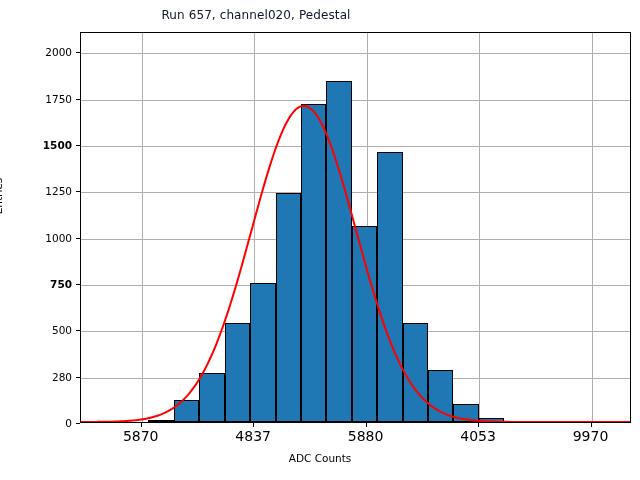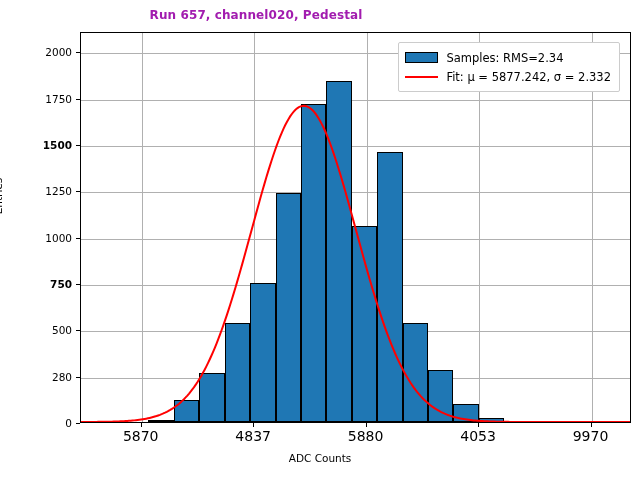--- a/index.html
+++ b/index.html
@@ -19,23 +19,22 @@
     height: 480px;
     background: #ffffff;
   }
   #chart-title {
     position: absolute;
     left: 0;
     top: 8px;
     width: 512px;
     text-align: center;
     font-size: 12px;
-    color: #a21caf;
+    color: #0f172a;
     letter-spacing: 0.1px;
-    font-weight: bold;
   }
   #plot-area {
     position: absolute;
     left: 80px;
     top: 32px;
     width: 551px;
     height: 391px;
     border: 1px solid #000000;
     box-sizing: border-box;
     background: #ffffff;
@@ -206,30 +205,20 @@
         <div class="bar" style="left: 296.191px; width: 25.4135px; height: 269.623px;"></div>
         <div class="bar" style="left: 321.604px; width: 25.4135px; height: 99.1398px;"></div>
         <div class="bar" style="left: 347.018px; width: 25.4135px; height: 51.8863px;"></div>
         <div class="bar" style="left: 372.431px; width: 25.4135px; height: 17.6043px;"></div>
         <div class="bar" style="left: 397.844px; width: 25.4135px; height: 3.70616px;"></div>
       </div>
     <svg id="fit-layer" viewBox="0 0 551 391" preserveAspectRatio="none">
       <path id="fit-path" fill="none" stroke="#ff0000" stroke-width="2" d="M0.00,390.96 L1.72,390.96 L3.44,390.95 L5.17,390.95 L6.89,390.94 L8.61,390.93 L10.33,390.92 L12.05,390.91 L13.78,390.89 L15.50,390.88 L17.22,390.86 L18.94,390.84 L20.66,390.82 L22.38,390.80 L24.11,390.77 L25.83,390.74 L27.55,390.71 L29.27,390.67 L30.99,390.63 L32.72,390.58 L34.44,390.52 L36.16,390.46 L37.88,390.40 L39.60,390.32 L41.32,390.24 L43.05,390.15 L44.77,390.05 L46.49,389.94 L48.21,389.81 L49.93,389.68 L51.66,389.53 L53.38,389.36 L55.10,389.18 L56.82,388.97 L58.54,388.75 L60.27,388.51 L61.99,388.24 L63.71,387.95 L65.43,387.63 L67.15,387.28 L68.88,386.90 L70.60,386.49 L72.32,386.04 L74.04,385.55 L75.76,385.02 L77.48,384.44 L79.21,383.82 L80.93,383.14 L82.65,382.41 L84.37,381.62 L86.09,380.78 L87.82,379.86 L89.54,378.88 L91.26,377.83 L92.98,376.70 L94.70,375.49 L96.43,374.19 L98.15,372.81 L99.87,371.34 L101.59,369.76 L103.31,368.09 L105.03,366.31 L106.76,364.42 L108.48,362.42 L110.20,360.30 L111.92,358.06 L113.64,355.70 L115.37,353.20 L117.09,350.58 L118.81,347.81 L120.53,344.91 L122.25,341.86 L123.97,338.67 L125.70,335.34 L127.42,331.85 L129.14,328.21 L130.86,324.43 L132.58,320.49 L134.31,316.39 L136.03,312.14 L137.75,307.75 L139.47,303.20 L141.19,298.50 L142.92,293.66 L144.64,288.67 L146.36,283.54 L148.08,278.28 L149.80,272.89 L151.53,267.37 L153.25,261.73 L154.97,255.99 L156.69,250.14 L158.41,244.19 L160.13,238.16 L161.86,232.05 L163.58,225.88 L165.30,219.65 L167.02,213.37 L168.74,207.07 L170.47,200.75 L172.19,194.42 L173.91,188.10 L175.63,181.80 L177.35,175.54 L179.07,169.34 L180.80,163.19 L182.52,157.13 L184.24,151.17 L185.96,145.32 L187.68,139.60 L189.41,134.03 L191.13,128.61 L192.85,123.37 L194.57,118.31 L196.29,113.46 L198.02,108.83 L199.74,104.43 L201.46,100.28 L203.18,96.38 L204.90,92.75 L206.63,89.40 L208.35,86.35 L210.07,83.59 L211.79,81.14 L213.51,79.01 L215.23,77.21 L216.96,75.73 L218.68,74.59 L220.40,73.79 L222.12,73.32 L223.84,73.20 L225.57,73.42 L227.29,73.98 L229.01,74.89 L230.73,76.13 L232.45,77.70 L234.18,79.60 L235.90,81.82 L237.62,84.36 L239.34,87.20 L241.06,90.35 L242.78,93.78 L244.51,97.48 L246.23,101.46 L247.95,105.68 L249.67,110.15 L251.39,114.85 L253.12,119.76 L254.84,124.87 L256.56,130.17 L258.28,135.63 L260.00,141.25 L261.72,147.01 L263.45,152.89 L265.17,158.89 L266.89,164.97 L268.61,171.13 L270.33,177.36 L272.06,183.63 L273.78,189.94 L275.50,196.26 L277.22,202.59 L278.94,208.90 L280.67,215.20 L282.39,221.46 L284.11,227.68 L285.83,233.83 L287.55,239.92 L289.28,245.93 L291.00,251.85 L292.72,257.67 L294.44,263.38 L296.16,268.99 L297.88,274.47 L299.61,279.82 L301.33,285.05 L303.05,290.13 L304.77,295.08 L306.49,299.88 L308.22,304.54 L309.94,309.04 L311.66,313.39 L313.38,317.60 L315.10,321.65 L316.82,325.54 L318.55,329.29 L320.27,332.88 L321.99,336.32 L323.71,339.62 L325.43,342.76 L327.16,345.77 L328.88,348.63 L330.60,351.35 L332.32,353.94 L334.04,356.40 L335.77,358.73 L337.49,360.93 L339.21,363.02 L340.93,364.98 L342.65,366.84 L344.38,368.59 L346.10,370.23 L347.82,371.77 L349.54,373.22 L351.26,374.58 L352.98,375.85 L354.71,377.03 L356.43,378.14 L358.15,379.17 L359.87,380.14 L361.59,381.03 L363.32,381.86 L365.04,382.63 L366.76,383.34 L368.48,384.00 L370.20,384.61 L371.93,385.18 L373.65,385.70 L375.37,386.17 L377.09,386.61 L378.81,387.02 L380.53,387.39 L382.26,387.73 L383.98,388.04 L385.70,388.32 L387.42,388.58 L389.14,388.82 L390.87,389.04 L392.59,389.23 L394.31,389.41 L396.03,389.57 L397.75,389.72 L399.47,389.85 L401.20,389.97 L402.92,390.08 L404.64,390.18 L406.36,390.27 L408.08,390.35 L409.81,390.42 L411.53,390.48 L413.25,390.54 L414.97,390.59 L416.69,390.64 L418.42,390.68 L420.14,390.72 L421.86,390.75 L423.58,390.78 L425.30,390.80 L427.03,390.83 L428.75,390.85 L430.47,390.87 L432.19,390.88 L433.91,390.90 L435.63,390.91 L437.36,390.92 L439.08,390.93 L440.80,390.94 L442.52,390.95 L444.24,390.95 L445.97,390.96 L447.69,390.97 L449.41,390.97 L451.13,390.97 L452.85,390.98 L454.57,390.98 L456.30,390.98 L458.02,390.99 L459.74,390.99 L461.46,390.99 L463.18,390.99 L464.91,390.99 L466.63,390.99 L468.35,390.99 L470.07,390.99 L471.79,391.00 L473.52,391.00 L475.24,391.00 L476.96,391.00 L478.68,391.00 L480.40,391.00 L482.13,391.00 L483.85,391.00 L485.57,391.00 L487.29,391.00 L489.01,391.00 L490.73,391.00 L492.46,391.00 L494.18,391.00 L495.90,391.00 L497.62,391.00 L499.34,391.00 L501.07,391.00 L502.79,391.00 L504.51,391.00 L506.23,391.00 L507.95,391.00 L509.68,391.00 L511.40,391.00 L513.12,391.00 L514.84,391.00 L516.56,391.00 L518.28,391.00 L520.01,391.00 L521.73,391.00 L523.45,391.00 L525.17,391.00 L526.89,391.00 L528.62,391.00 L530.34,391.00 L532.06,391.00 L533.78,391.00 L535.50,391.00 L537.22,391.00 L538.95,391.00 L540.67,391.00 L542.39,391.00 L544.11,391.00 L545.83,391.00 L547.56,391.00 L549.28,391.00 L551.00,391.00"></path>
     </svg>
 
-    <div id="legend">
-      <div class="legend-row">
-        <span class="legend-swatch-patch"></span>
-        <span class="legend-text">Samples: RMS=2.34</span>
-      </div>
-      <div class="legend-row">
-        <span class="legend-swatch-line"></span>
-        <span class="legend-text">Fit: μ = 5877.242, σ = 2.332</span>
-      </div>
-    </div>
   </div>
 
 <div class="ytick-label" style="top: 423px; left: 2px; width: 70px;">0</div>
     <div class="ytick-mark" style="top: 423px; left: 76px;"></div>
     <div class="ytick-label" style="top: 376.673px; left: 2px; width: 70px;">280</div>
     <div class="ytick-mark" style="top: 376.673px; left: 76px;"></div>
     <div class="ytick-label" style="top: 330.346px; left: 2px; width: 70px;">500</div>
     <div class="ytick-mark" style="top: 330.346px; left: 76px;"></div>
     <div class="ytick-label" style="top: 284.019px; left: 2px; width: 70px; font-weight: bold;">750</div>
     <div class="ytick-mark" style="top: 284.019px; left: 76px;"></div>

